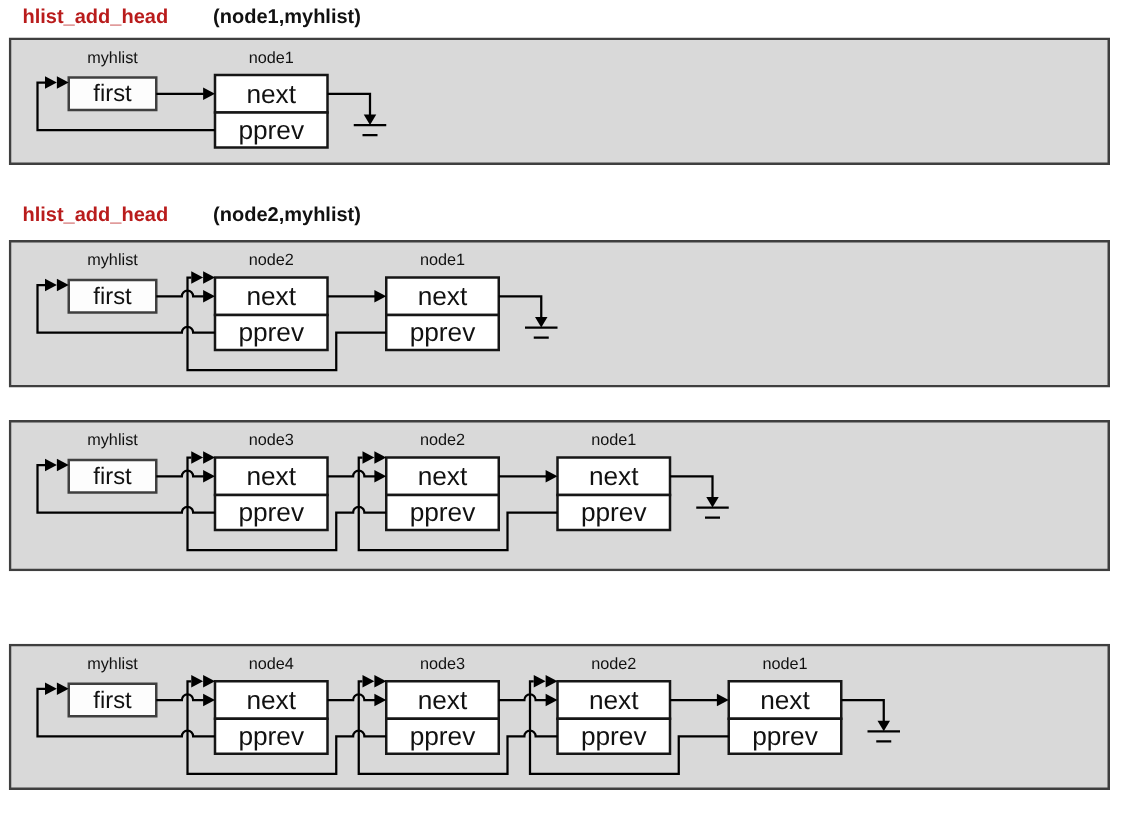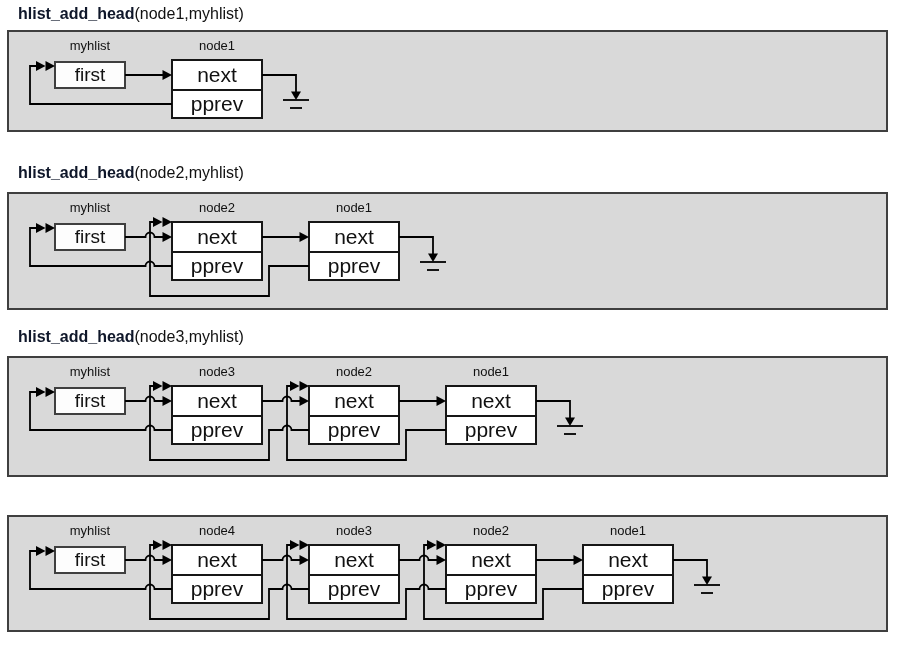--- a/index.html
+++ b/index.html
@@ -2,22 +2,22 @@
 <html><head>
 <meta charset="utf-8">
 <style>
   html,body{margin:0;padding:0;}
   body{
     width:911px;height:665px;position:relative;background:#ffffff;
     font-family:"Liberation Sans",sans-serif;overflow:hidden;
   }
   .section{position:absolute;left:7px;}
   .title{margin:0 0 0 11px;font-size:16px;line-height:20px;font-weight:400;color:#111;white-space:nowrap;}
-  .title .fn{font-weight:700;color:#0f172a;}
-  .title .args{font-weight:400;color:#111;}
+  .title .fn{font-weight:700;color:#b91c1c;}
+  .title .args{font-weight:700;color:#111;margin-left:36px;}
   svg.panel{display:block;margin-top:9px;}
   svg.panel.p1{margin-top:6px;}
   .pbg{fill:#d9d9d9;stroke:#3f3f3f;stroke-width:2;}
   .box{fill:#ffffff;stroke:#161616;stroke-width:2;}
   .fbox{fill:#fdfdfd;stroke:#3f3f3f;stroke-width:2;}
   .ln{fill:none;stroke:#000000;stroke-width:1.8;}
   .ah{fill:#000000;stroke:none;}
   text{fill:#111;}
   .lbl{font-size:13px;text-anchor:middle;}
   .fld{font-size:21px;text-anchor:middle;}
@@ -94,21 +94,20 @@
     </g>
     <g>
       <path class="ln" d="M302 74 H262 V104 H143 V30 H146"></path>
       <path class="ah" d="M165 30 l-9.5 -5 v10 z"></path>
         <path class="ah" d="M155.5 30 l-9.5 -5 v10 z"></path>
     </g>
   </svg>
 </div>
 
 <div class="section" style="top:327px">
-  <h2 class="title"><span class="fn">hlist_add_head</span><span class="args">(node3,myhlist)</span></h2>
   <svg class="panel" width="881" height="121" viewBox="0 0 881 121">
     <rect class="pbg" x="1" y="1" width="879" height="119"></rect>
     <text class="lbl" x="83" y="20">myhlist</text>
     <text class="lbl" x="210" y="20">node3</text>
     <text class="lbl" x="347" y="20">node2</text>
     <text class="lbl" x="484" y="20">node1</text>
     <rect class="fbox" x="48" y="32" width="70" height="26"></rect>
     <text class="fst" x="83" y="51">first</text>
     <rect class="box" x="165" y="30" width="90" height="30"></rect>
     <rect class="box" x="165" y="60" width="90" height="28"></rect>

